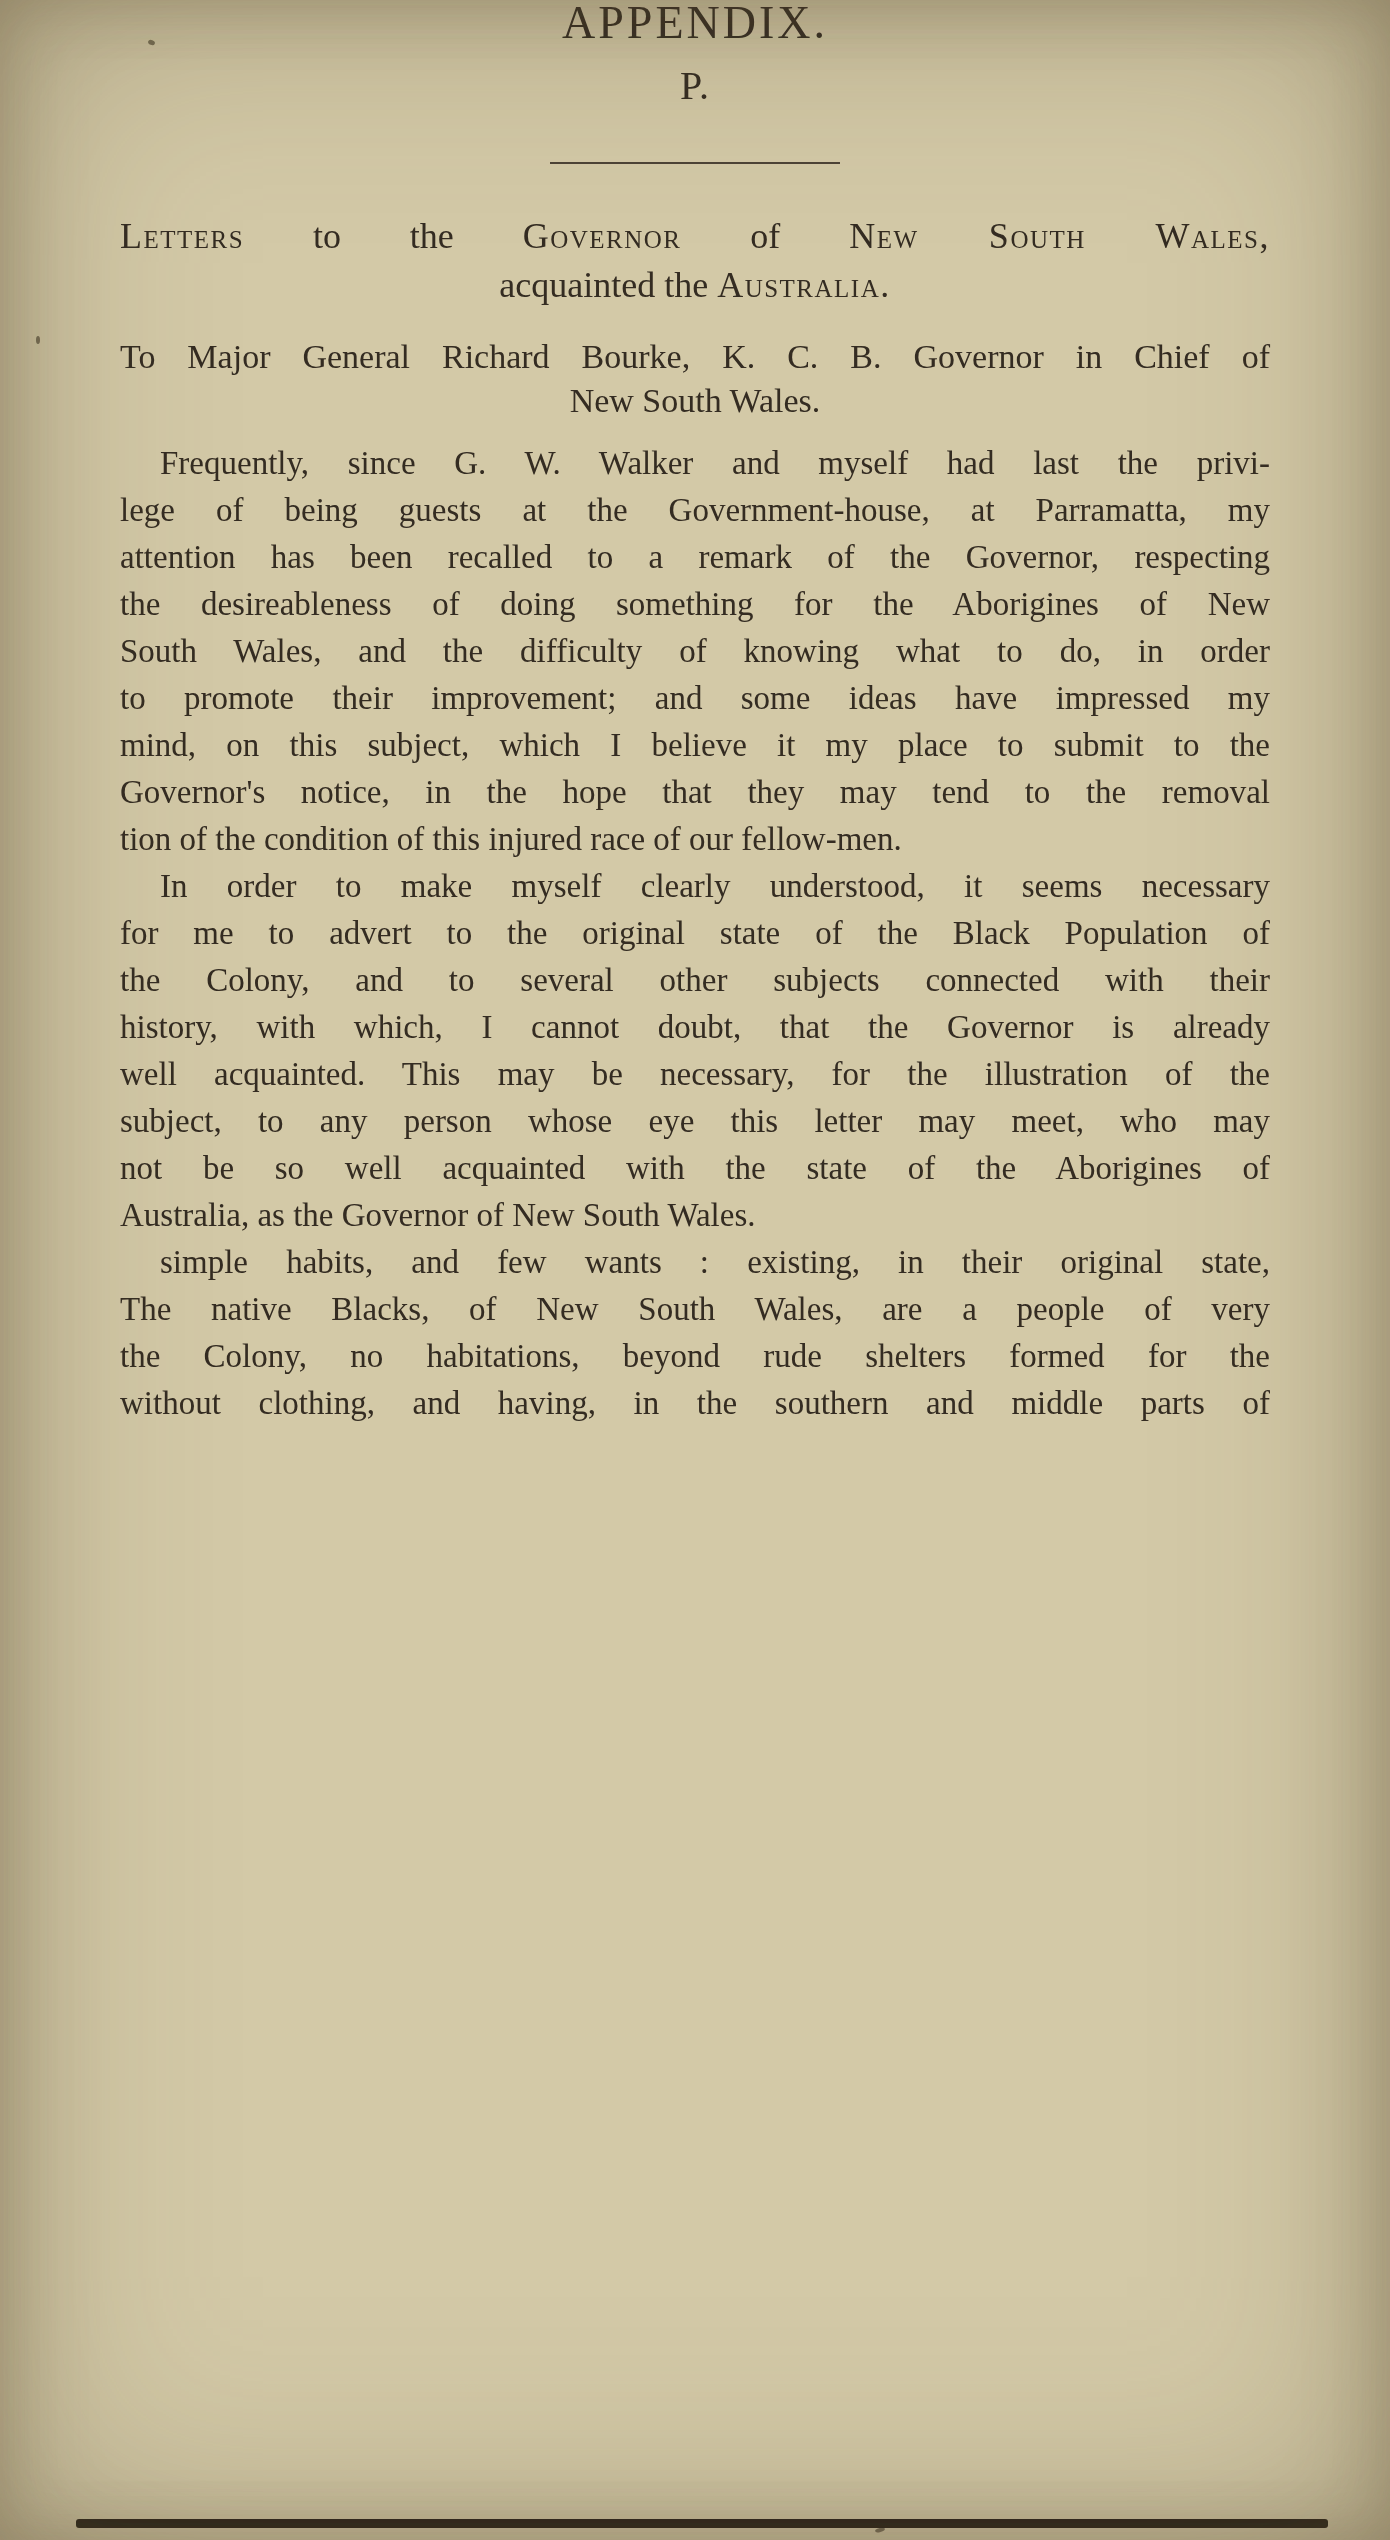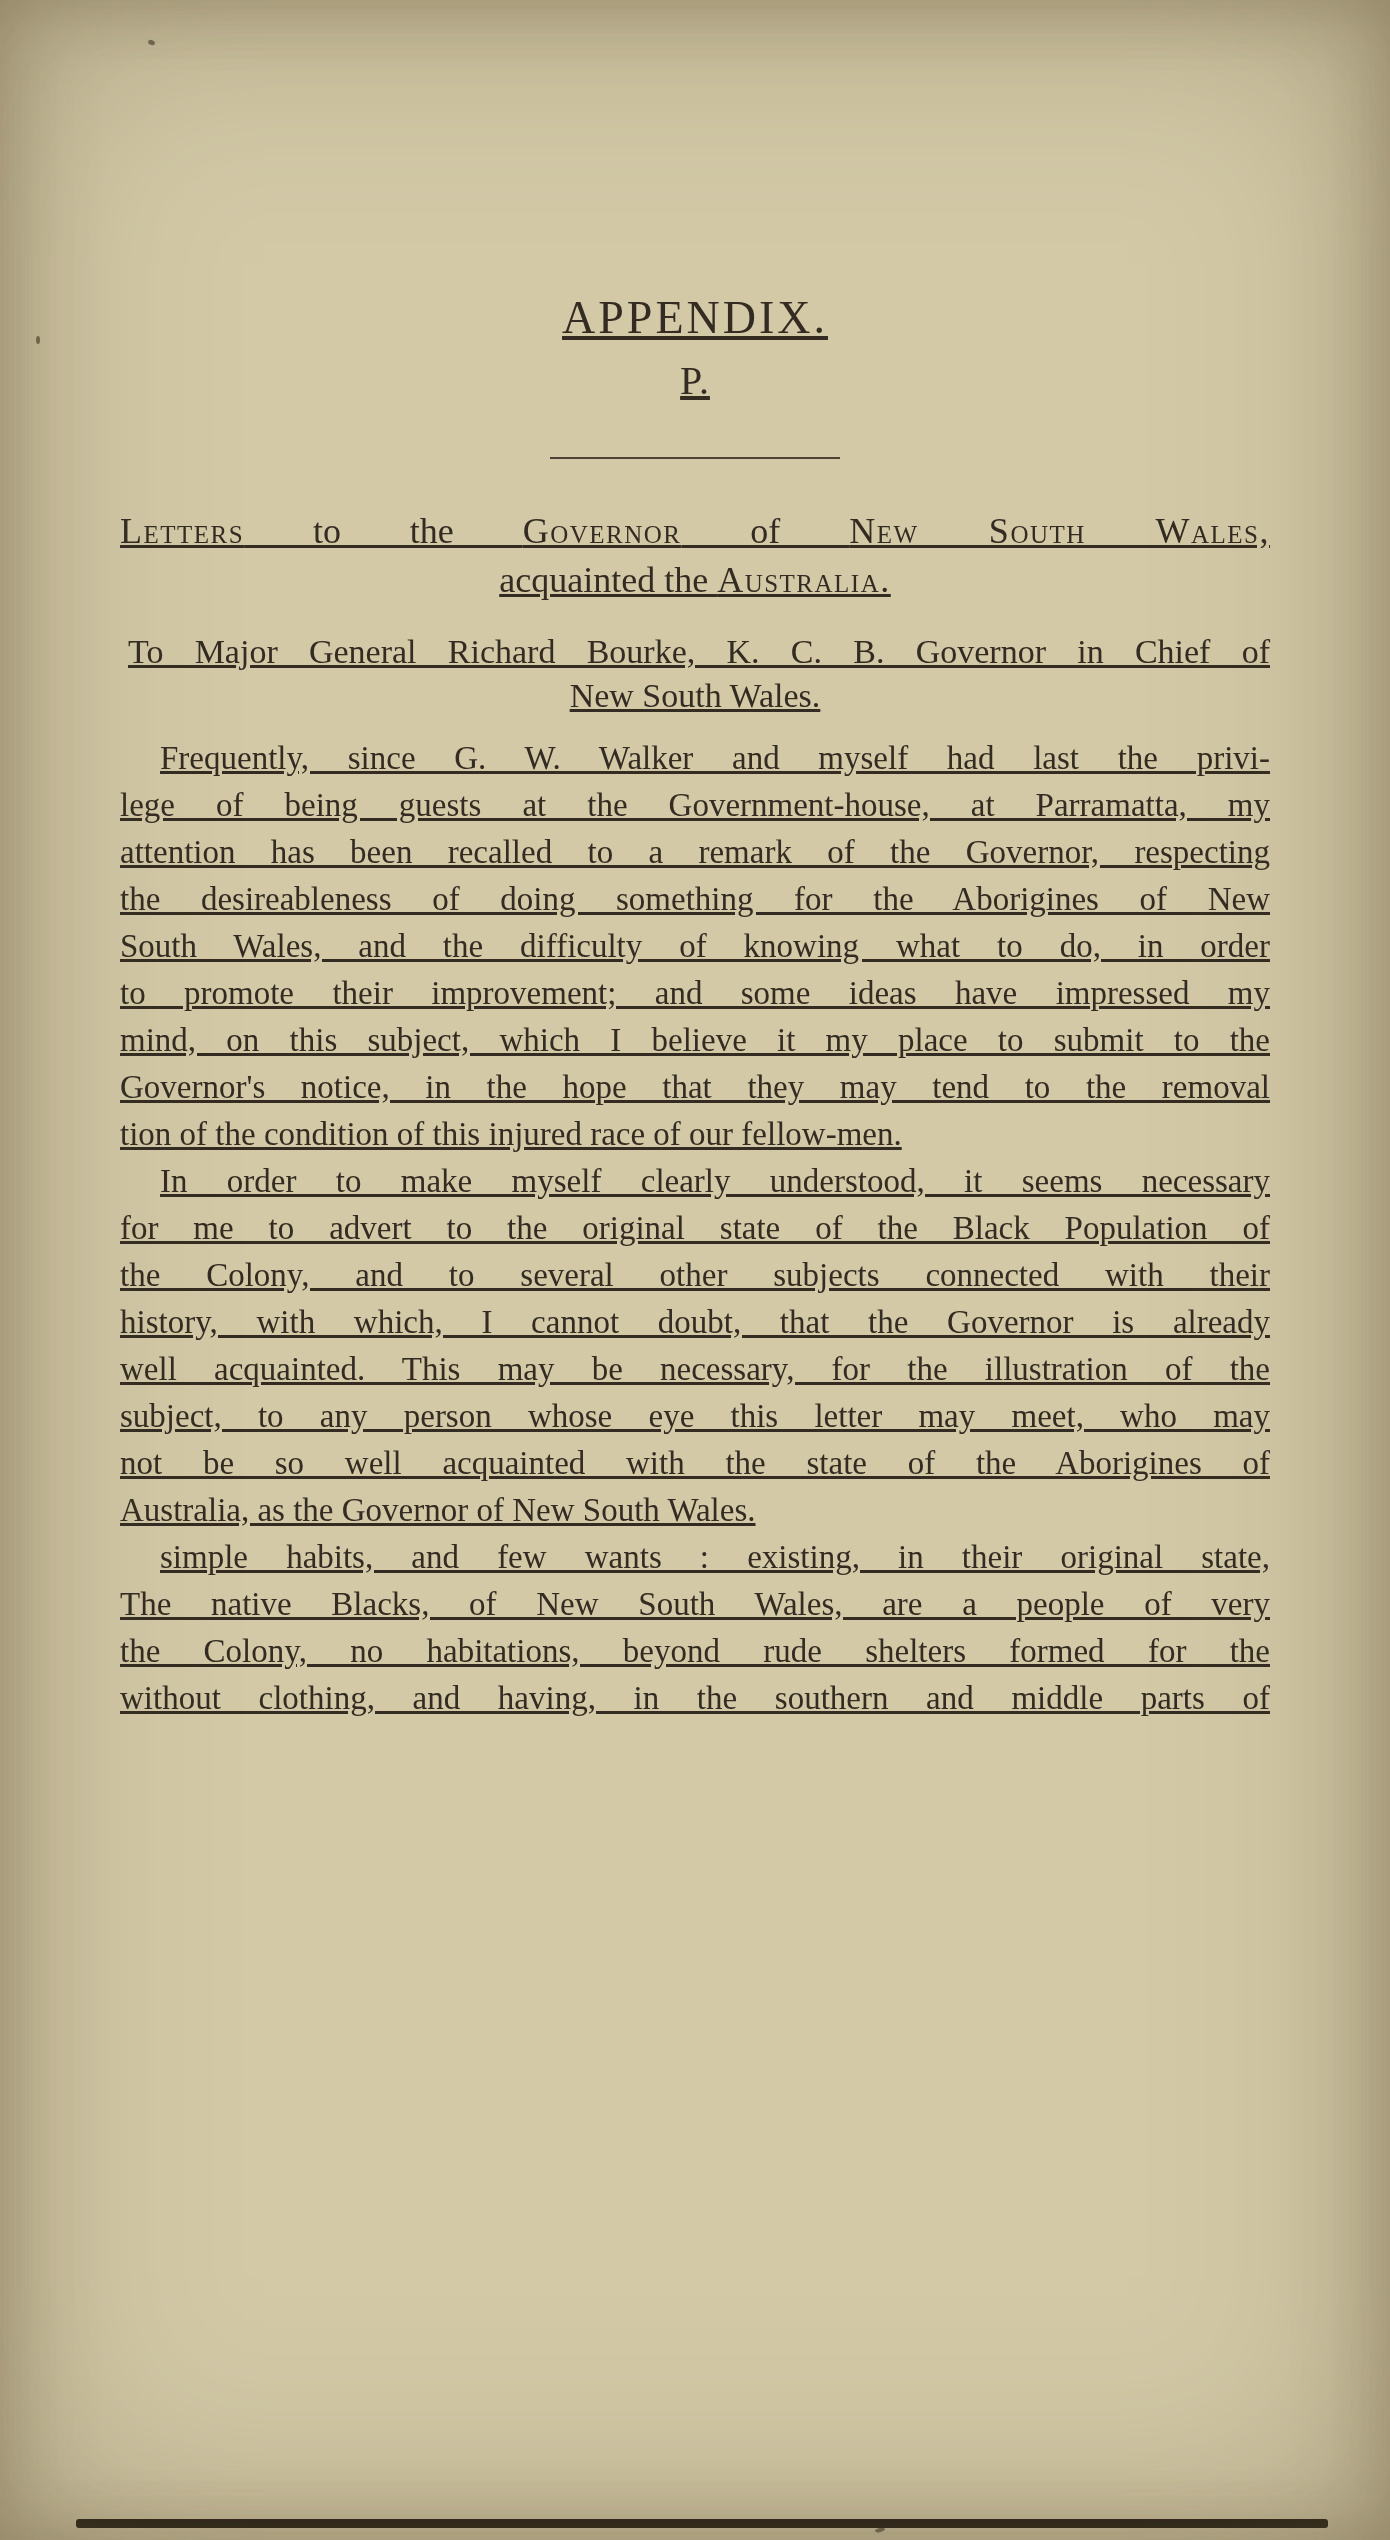--- a/index.html
+++ b/index.html
@@ -24,22 +24,20 @@
     box-shadow:
       inset 0 0 220px rgba(92,78,50,.38),
       inset 0 0 60px rgba(92,78,50,.18),
       inset -30px 0 80px rgba(92,78,50,.12),
       inset 30px 0 80px rgba(92,78,50,.12);
     pointer-events:none;
   }
   .text-block{
     width:1150px;
     margin:0 auto;
-    padding-top:295px;
-    text-decoration:underline;
   }
   .page-title{
     text-align:center;
     font-size:46px;
     letter-spacing:3px;
     line-height:1;
   }
   .section-letter{
     text-align:center;
     font-size:40px;
@@ -71,21 +69,20 @@
     letter-spacing:1.5px;
   }
   .salutation{
     margin-top:26px;
     font-size:34px;
     line-height:1.3;
   }
   .salutation .line1{
     text-align:justify;
     text-align-last:justify;
-    margin-left:8px;
   }
   .salutation .line2{
     text-align:center;
   }
   .body-text{
     margin-top:16px;
     font-size:33px;
   }
   .para .line{
     line-height:47px;

